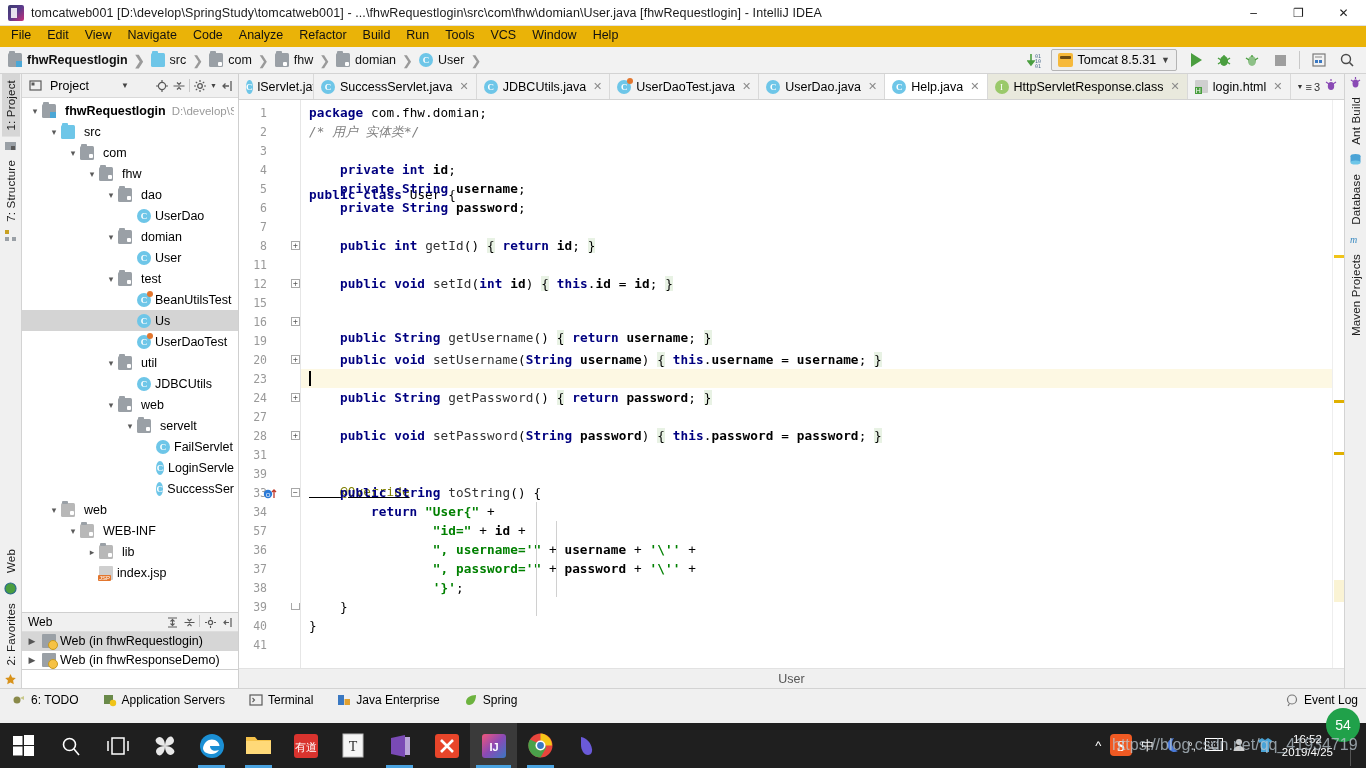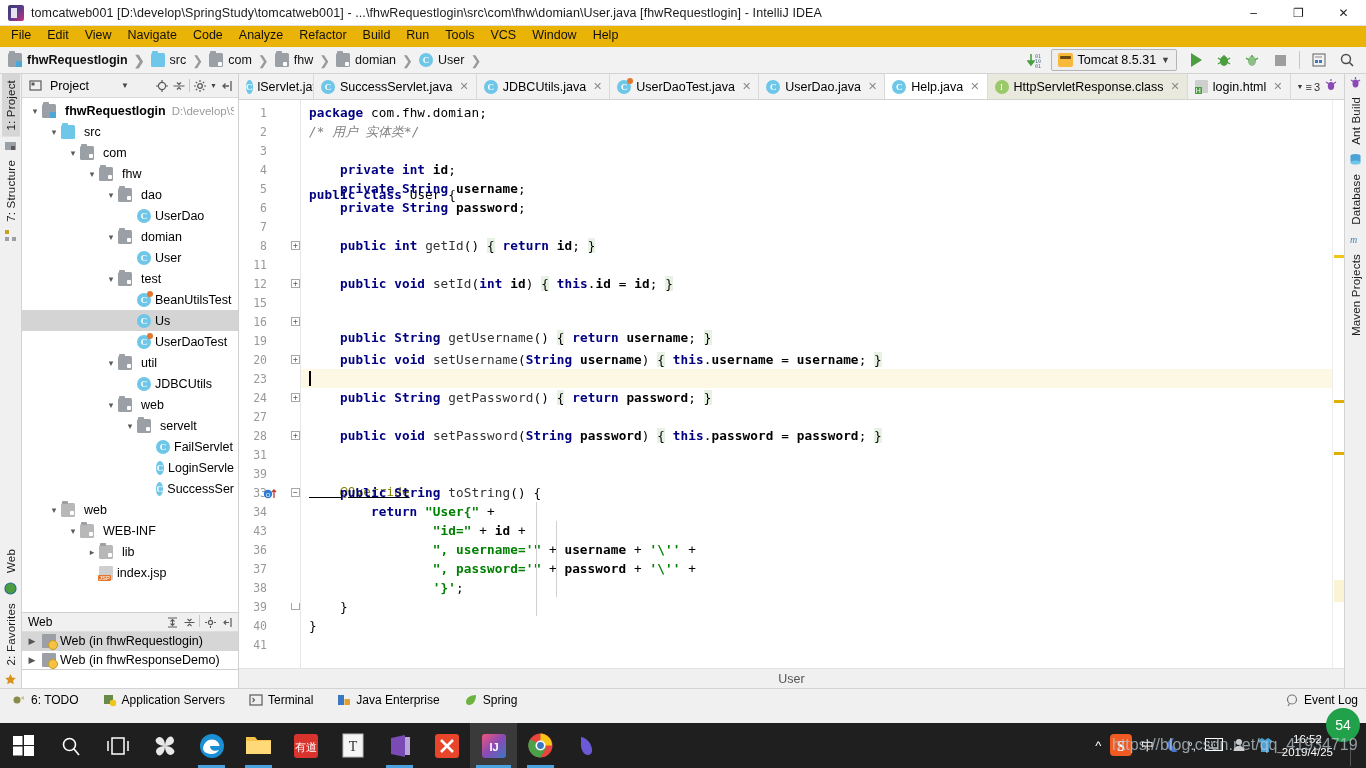--- a/index.html
+++ b/index.html
@@ -596,21 +596,21 @@
             <div class="ln" style="top: 291px;">24</div>
             <div class="fold" style="top: 293px;">+</div>
             <div class="ln" style="top: 310px;">27</div>
             <div class="ln" style="top: 329px;">28</div>
             <div class="fold" style="top: 331px;">+</div>
             <div class="ln" style="top: 348px; text-align: center;">31</div>
             <div class="ln" style="top: 367px;">39</div>
             <div class="ln" style="top: 386px;">33</div>
             <div class="fold" style="top: 388px;">−</div>
             <div class="ln" style="top: 405px;">34</div>
-            <div class="ln" style="top: 424px;">43</div>
+            <div class="ln" style="top: 424px;">57</div>
             <div class="ln" style="top: 443px;">36</div>
             <div class="ln" style="top: 462px;">37</div>
             <div class="ln" style="top: 481px;">38</div>
             <div class="ln" style="top: 500px;">39</div>
             <div style="position: absolute; left: 52px; width: 9px; height: 7px; top: 503px; border-right: 1px solid rgb(168, 168, 168); border-bottom: 1px solid rgb(168, 168, 168); border-left: 1px solid rgb(168, 168, 168); border-image: initial; border-top: none;"></div>
             <div class="ln" style="top: 519px;">40</div>
             <div class="ln" style="top: 538px;">41</div>
             <div style="position: absolute; left: 24px; top: 387px; width: 14px; height: 14px;"><svg width="16" height="14" viewBox="0 0 16 14">
                 <circle cx="5" cy="7" r="4.2" fill="#2a7ad8"></circle>
                 <text x="5" y="10" font-size="6" fill="#fff" text-anchor="middle" font-family="sans-serif">O</text>

